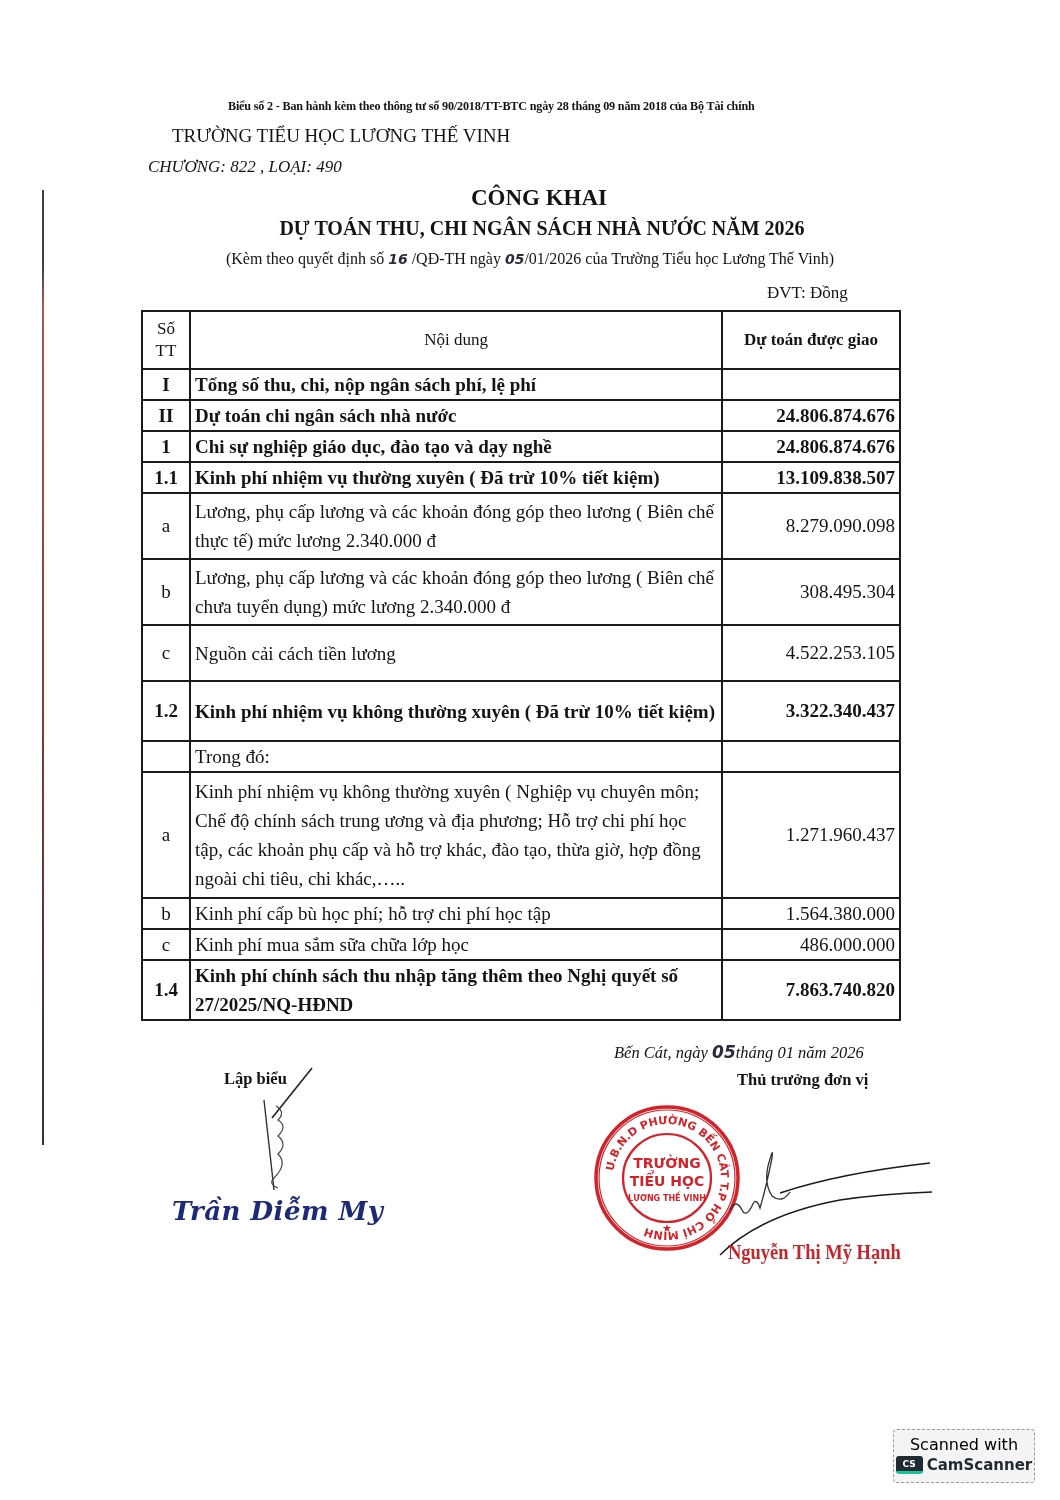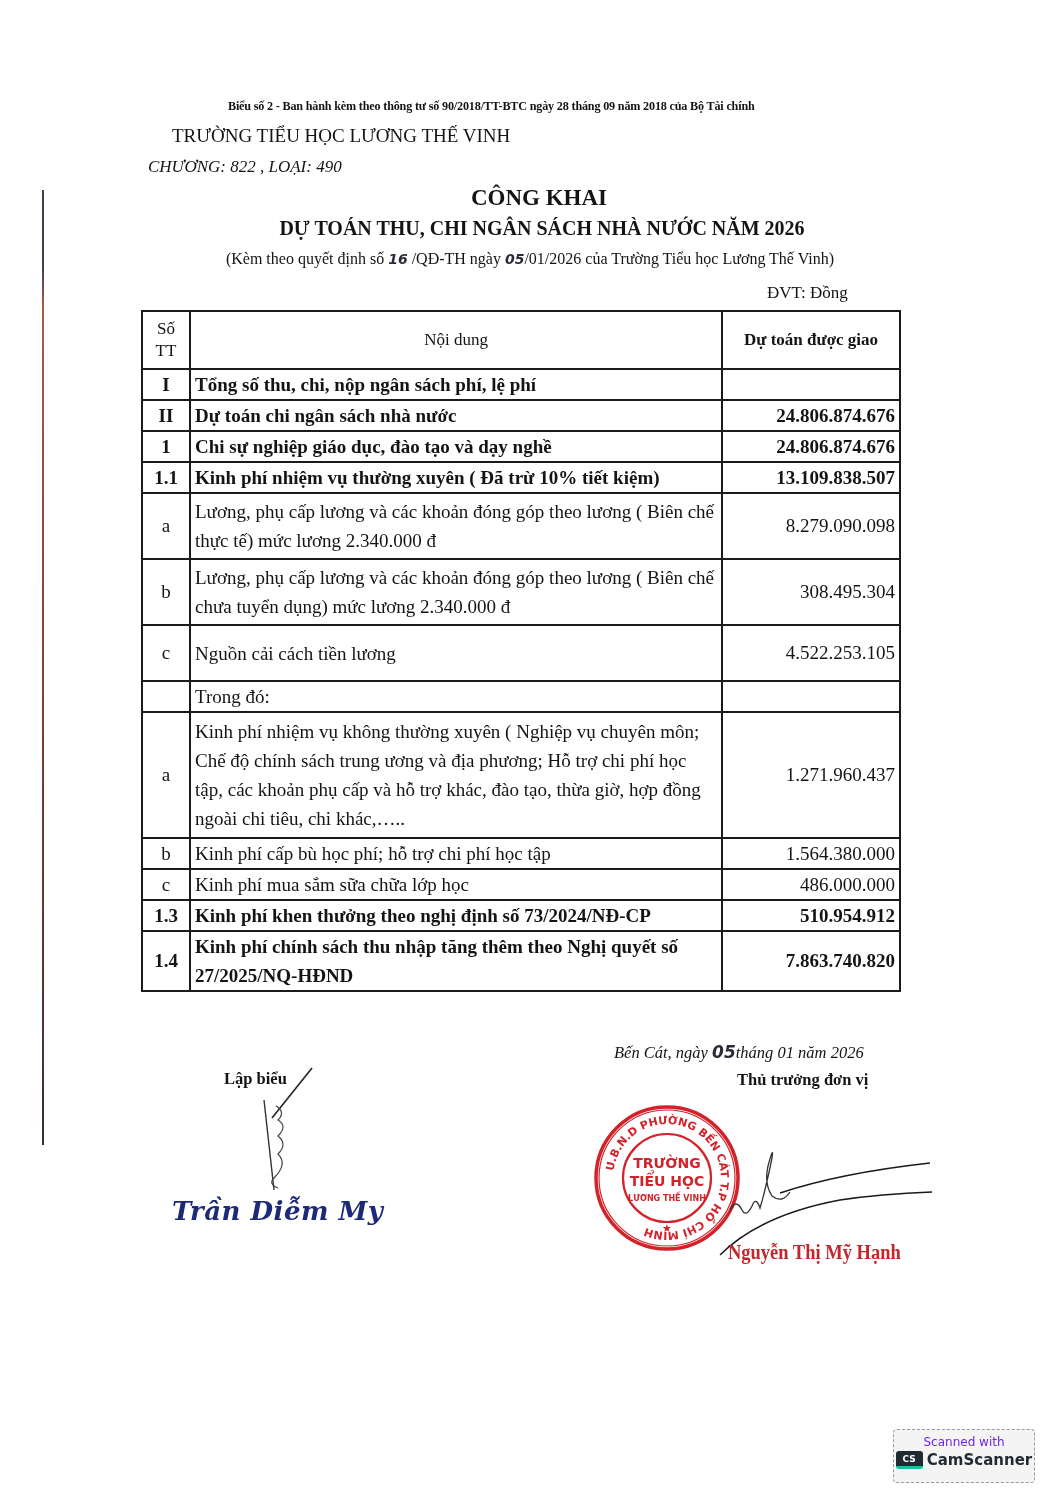--- a/index.html
+++ b/index.html
@@ -62,21 +62,21 @@
   }
   .head-name {
     position: absolute; left: 728px; top: 1240px; font-size: 21px; font-weight: bold;
     color: #c3262c; transform: scaleX(0.88); transform-origin: left top;
   }
   .camscanner {
     position: absolute; left: 893px; top: 1429px; width: 140px; height: 52px;
     border: 1px dashed #9a9a9a; border-radius: 4px; background: #f4f4f4;
     font-family: "DejaVu Sans", sans-serif; text-align: center;
   }
-  .cs-top { font-size: 12px; color: #6d28d9; margin-top: 5px; }
+  .cs-top { font-size: 16px; color: #000000; margin-top: 5px; }
   .cs-row { display: flex; align-items: center; justify-content: center; margin-top: 2px; }
   .cs-logo {
     width: 27px; height: 18px; background: #1f2a33; color: #fff; font-size: 9px; font-weight: bold;
     border-radius: 3px; display: flex; align-items: center; justify-content: center;
     border-bottom: 3px solid #19c39a; box-sizing: border-box; margin-right: 4px;
   }
   .cs-name { font-size: 15px; color: #1f2a33; font-weight: bold; }
 </style>
 </head>
 <body>
@@ -129,44 +129,44 @@
       <tr style="height: 66px;">
         <td class="col-no">b</td>
         <td class="col-content">Lương, phụ cấp lương và các khoản đóng góp theo lương ( Biên chế chưa tuyển dụng) mức lương 2.340.000 đ</td>
         <td class="col-amt">308.495.304</td>
       </tr>
       <tr style="height: 56px;">
         <td class="col-no">c</td>
         <td class="col-content">Nguồn cải cách tiền lương</td>
         <td class="col-amt">4.522.253.105</td>
       </tr>
+      <tr class="bold" style="height: 60px;">
+        <td class="col-no">1.2</td>
+        <td class="col-content">Kinh phí nhiệm vụ không thường xuyên ( Đã trừ 10% tiết kiệm)</td>
+        <td class="col-amt">3.322.340.437</td>
+      </tr>
       <tr style="height: 29px;">
         <td class="col-no"></td>
         <td class="col-content">Trong đó:</td>
         <td class="col-amt"></td>
       </tr>
       <tr style="height: 126px;">
         <td class="col-no">a</td>
         <td class="col-content">Kinh phí nhiệm vụ không thường xuyên ( Nghiệp vụ chuyên môn; Chế độ chính sách trung ương và địa phương; Hỗ trợ chi phí học tập, các khoản phụ cấp và hỗ trợ khác, đào tạo, thừa giờ, hợp đồng ngoài chi tiêu, chi khác,…..</td>
         <td class="col-amt">1.271.960.437</td>
       </tr>
       <tr style="height: 30px;">
         <td class="col-no">b</td>
         <td class="col-content">Kinh phí cấp bù học phí; hỗ trợ chi phí học tập</td>
         <td class="col-amt">1.564.380.000</td>
       </tr>
       <tr style="height: 30px;">
         <td class="col-no">c</td>
         <td class="col-content">Kinh phí mua sắm sữa chữa lớp học</td>
         <td class="col-amt">486.000.000</td>
-      </tr>
-      <tr class="bold" style="height: 30px;">
-        <td class="col-no">1.3</td>
-        <td class="col-content">Kinh phí khen thưởng theo nghị định số 73/2024/NĐ-CP</td>
-        <td class="col-amt">510.954.912</td>
       </tr>
       <tr class="bold" style="height: 55px;">
         <td class="col-no">1.4</td>
         <td class="col-content">Kinh phí chính sách thu nhập tăng thêm theo Nghị quyết số 27/2025/NQ-HĐND</td>
         <td class="col-amt">7.863.740.820</td>
       </tr>
     </tbody>
 </table>
 
 <div class="place-date"><span>Bến Cát, ngày </span><span class="hand">05</span><span>tháng 01 năm 2026</span></div>

